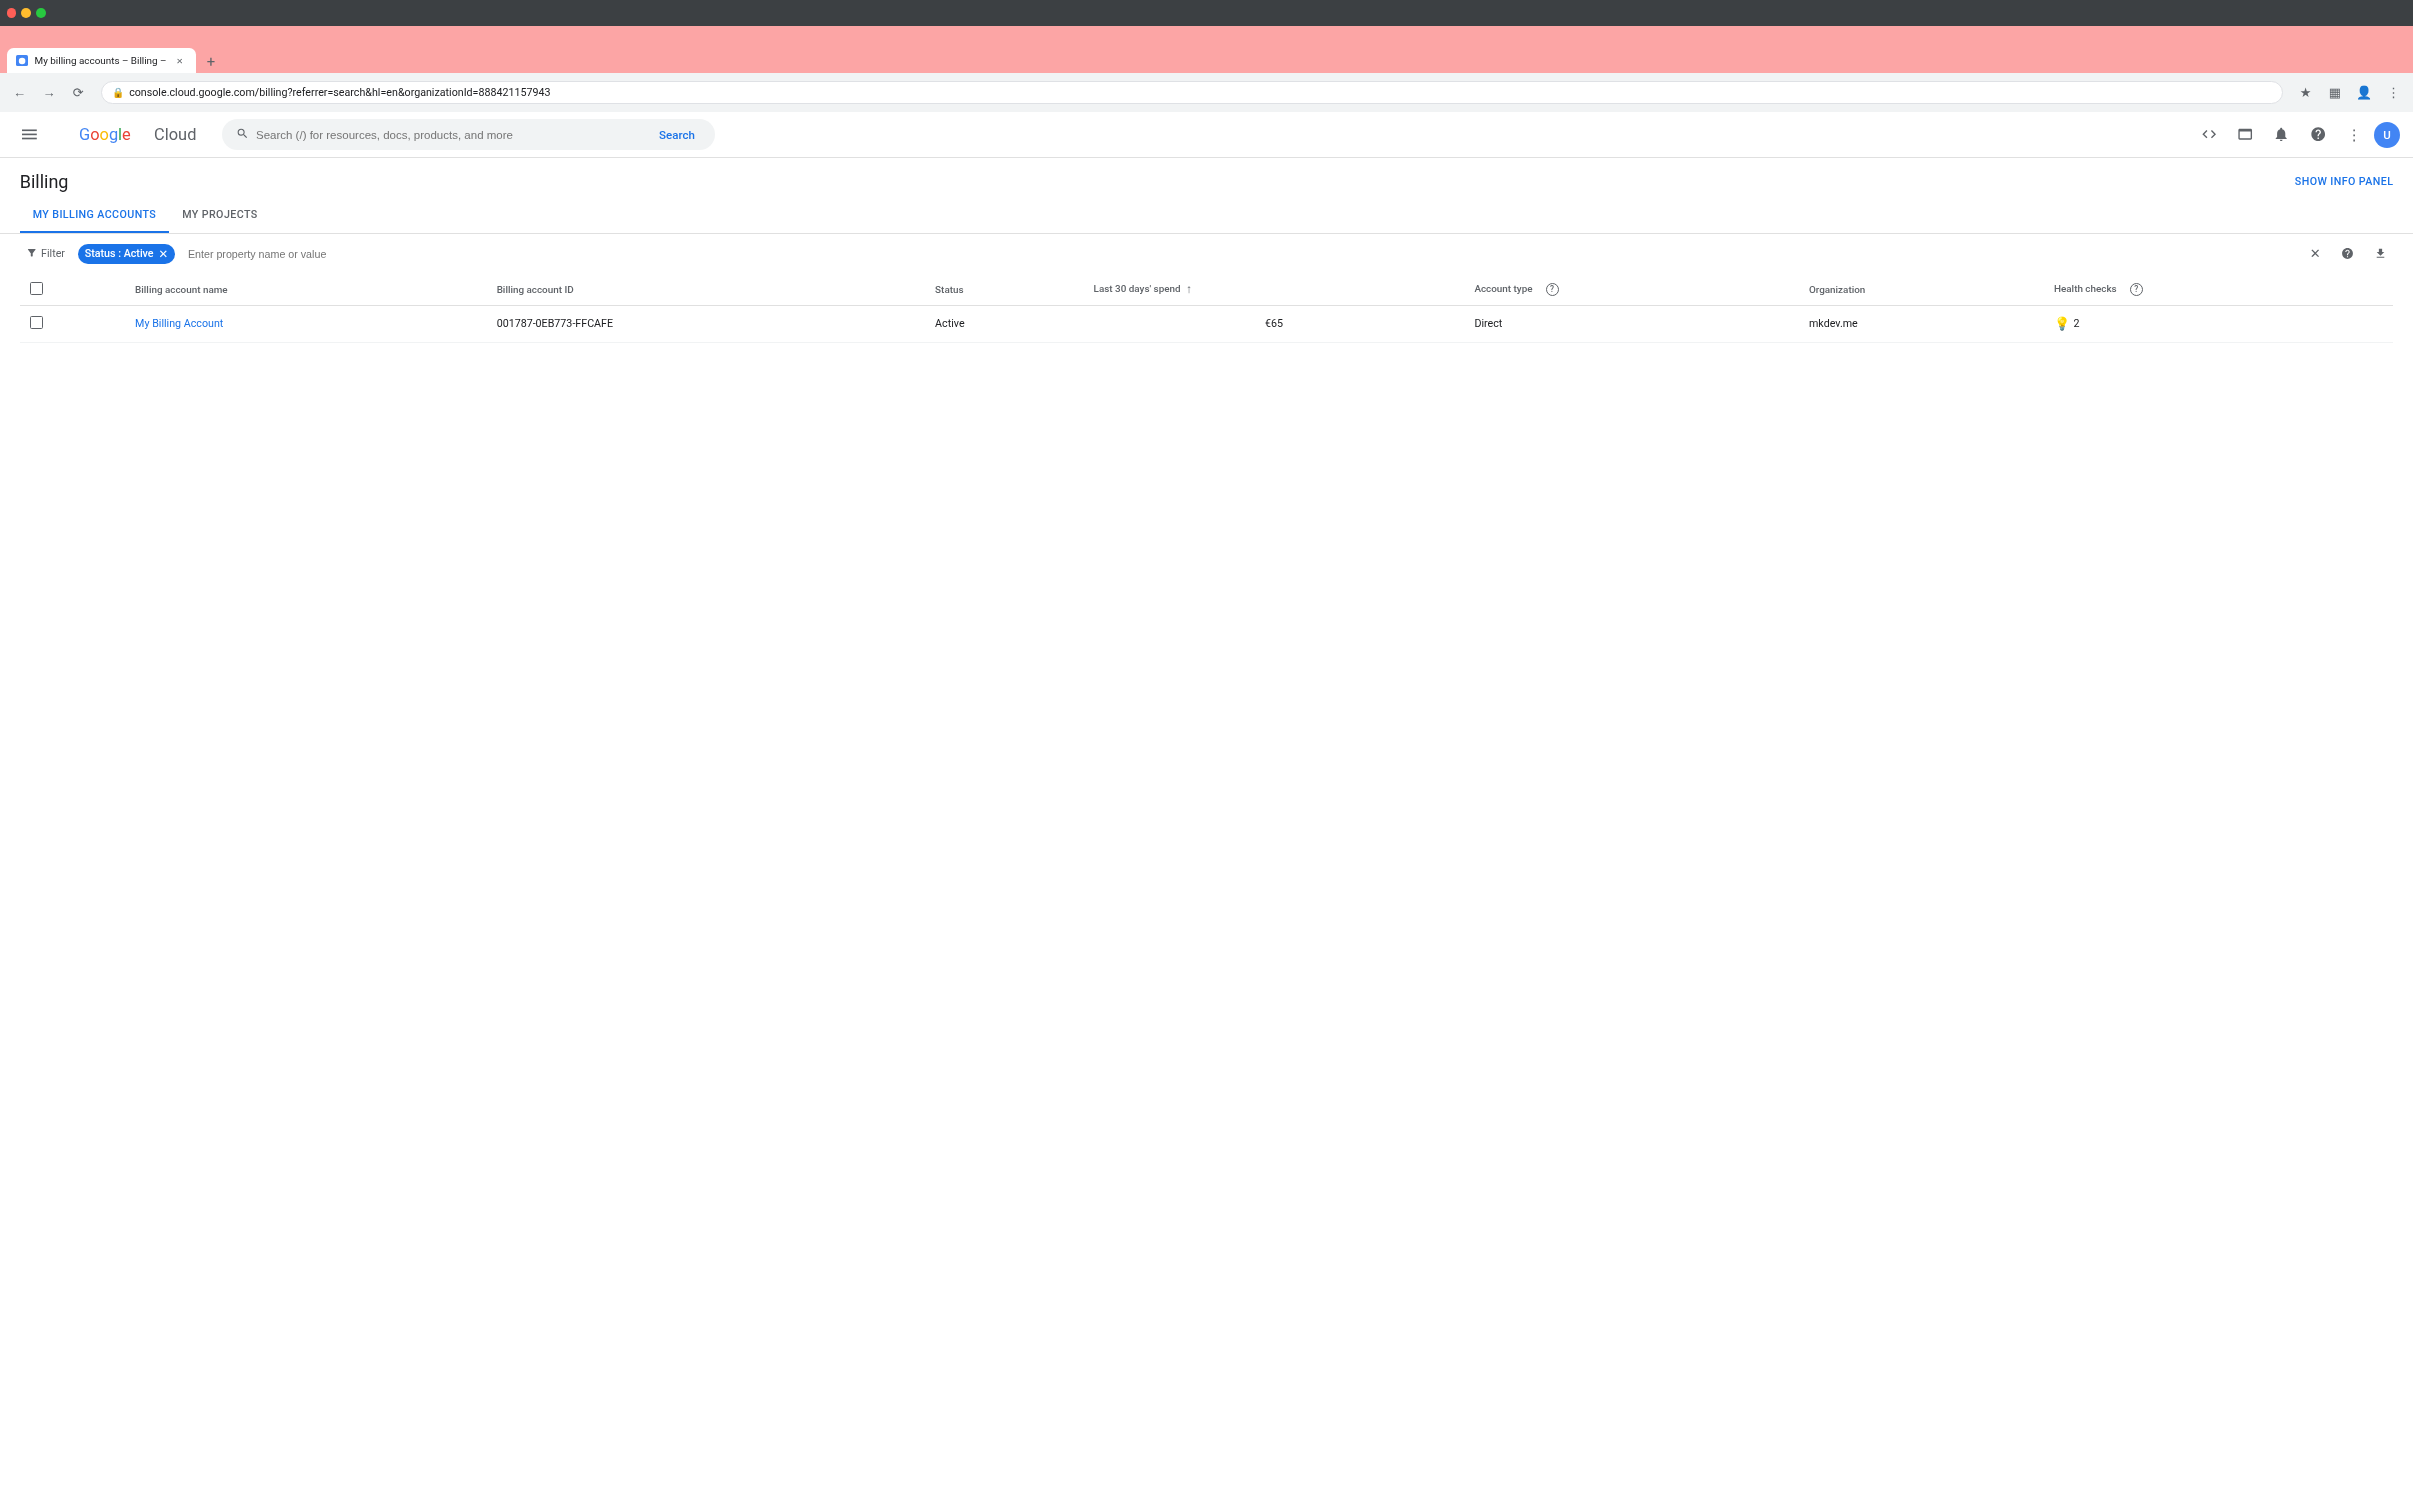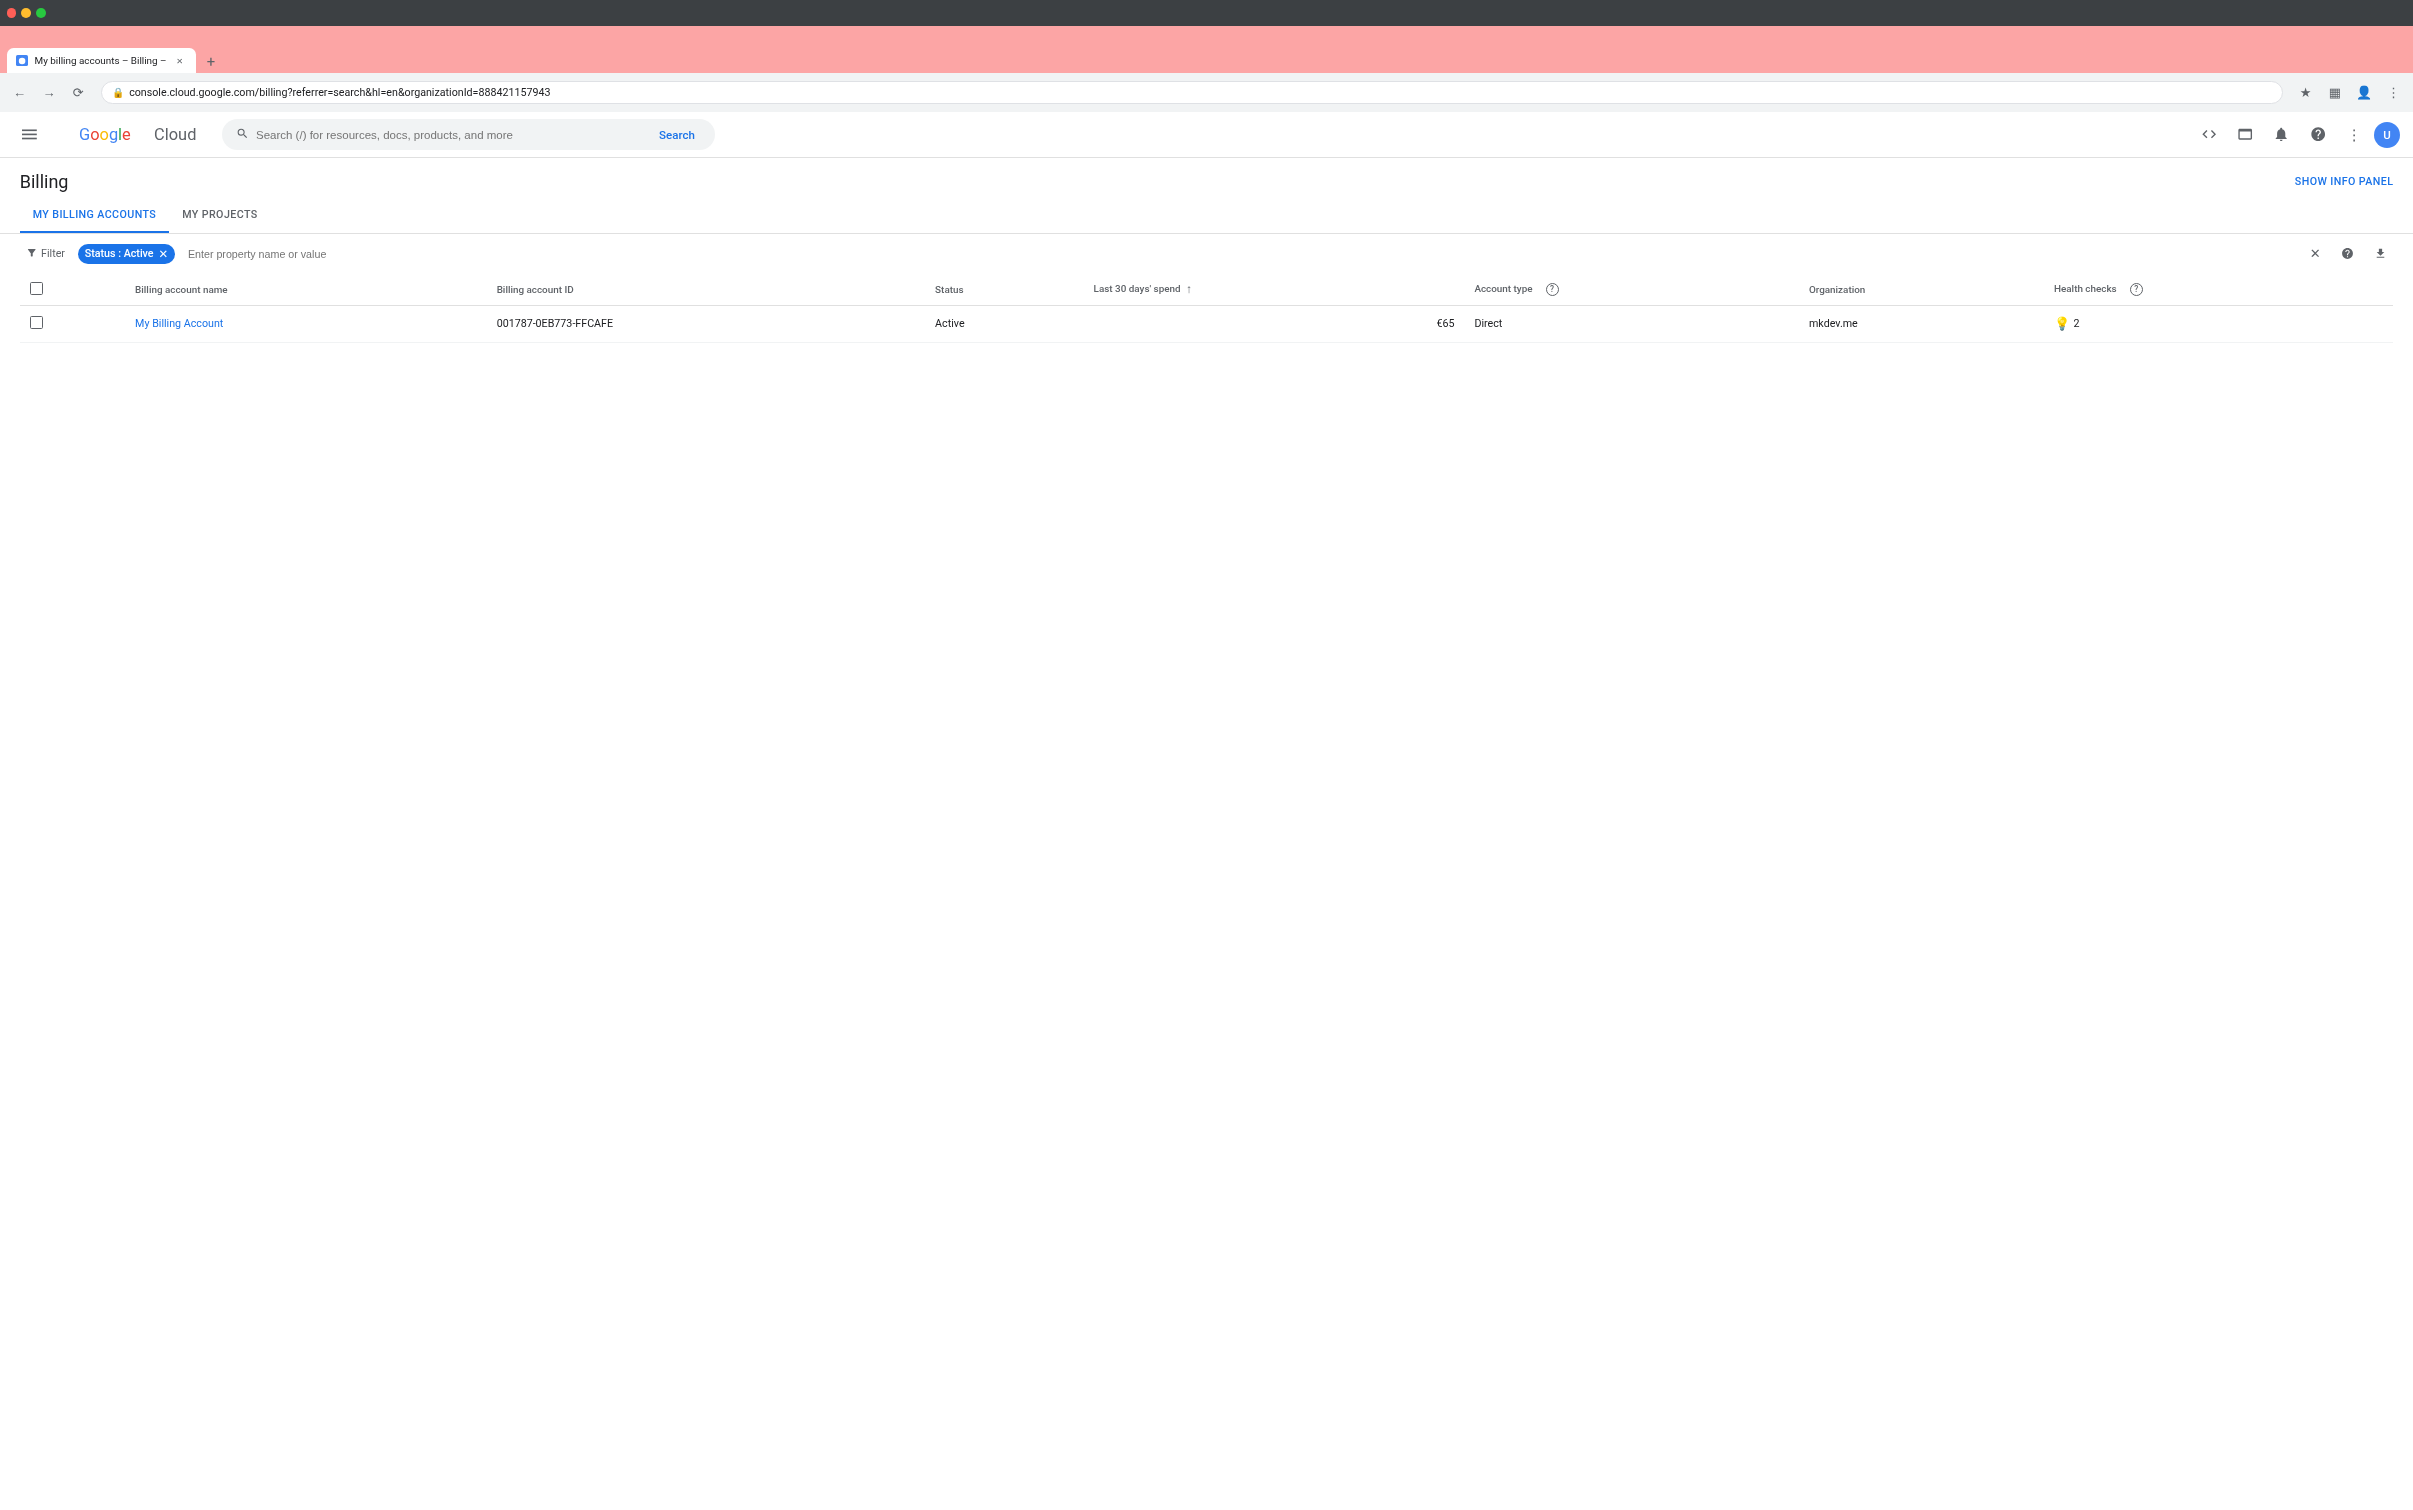--- a/index.html
+++ b/index.html
@@ -272,21 +272,21 @@
             </td>
             <td>
               <a class="account-link" href="#">My Billing Account</a>
             </td>
             <td>
               <span>001787-0EB773-FFCAFE</span>
             </td>
             <td>
               <span>Active</span>
             </td>
-            <td style="text-align:right;">
+            <td style="text-align:center;">
               <span>€65</span>
             </td>
             <td>
               <span>Direct</span>
             </td>
             <td>
               <span>mkdev.me</span>
             </td>
             <td>
               <div class="health-badge">

